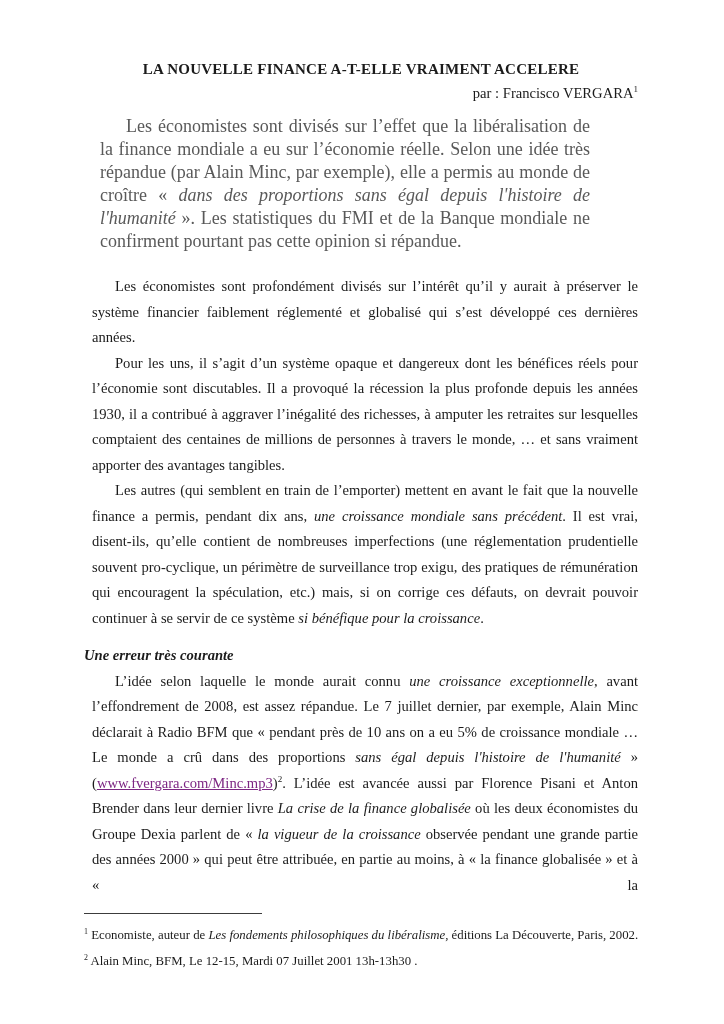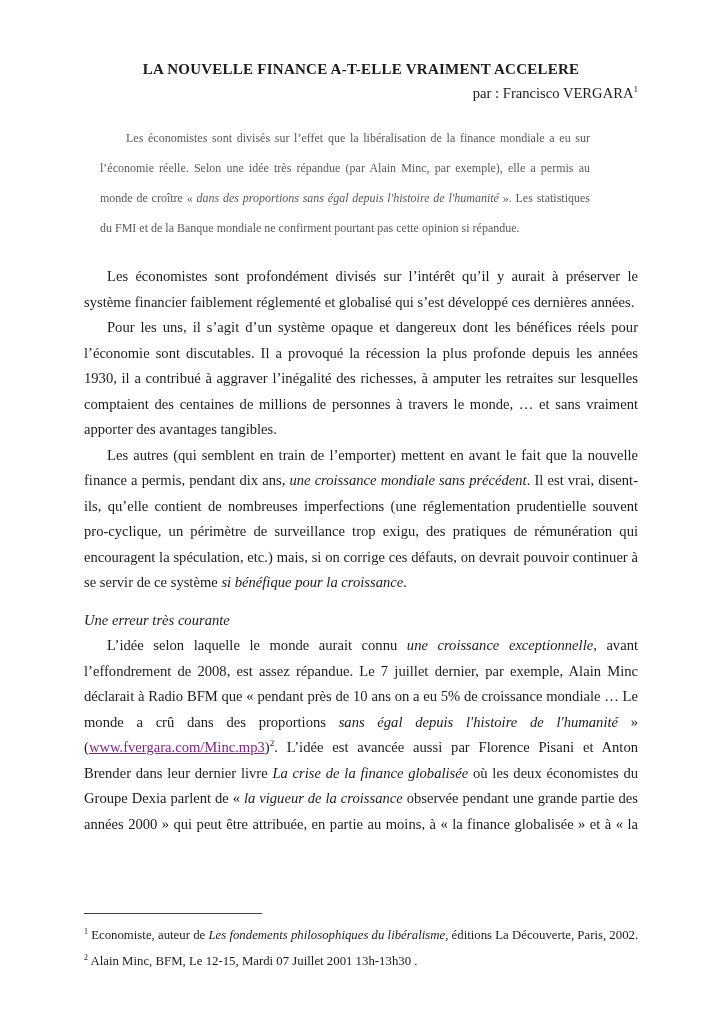--- a/index.html
+++ b/index.html
@@ -9,29 +9,29 @@
     position: relative; overflow: hidden;
     font-family: "Liberation Serif", "DejaVu Serif", serif;
     color: var(--body-text, #1b1b1b);
     -webkit-font-smoothing: antialiased;
   }
   .page { width: 724px; height: 1024px; padding: 56px 86px 0 84px; position: relative; }
   .title { font-size: 15px; font-weight: bold; text-align: center; line-height: 27px; letter-spacing: 0.25px; }
   .title-line { display: block; }
   .byline { text-align: right; font-size: 14.6px; line-height: 21px; }
   .abstract {
-    margin: 19px 48px 0 16px;
-    font-size: 12px; line-height: 30px;
+    margin: 11px 48px 0 16px;
+    font-size: 18px; line-height: 23px;
     color: var(--abstract-text, #595959);
     text-align: justify; text-indent: 26px;
   }
   .body-text { margin-top: 21px; font-size: 14.6px; line-height: 25.5px; text-align: justify; }
-  .body-text p { text-indent: 23px; }
+  .body-text p { text-indent: 23px; margin-left: 8px; }
   .body-text p.continues { text-align-last: justify; }
-  .section-heading { font-size: 14.6px; font-weight: normal; font-style: italic; line-height: 25.5px; margin-top: 12px; }
+  .section-heading { font-size: 14.6px; font-weight: bold; font-style: italic; line-height: 25.5px; margin-top: 12px; }
   .it { font-style: italic; }
   sup { font-size: 0.62em; vertical-align: super; line-height: 0; }
   a.doc-link { color: var(--link, #7d2683); text-decoration: underline; cursor: pointer; font-family: Liberation Serif, serif; }
   .footnote-area { position: absolute; left: 84px; right: 71px; top: 905px; }
   .fn-rule { width: 178px; border-top: 1.6px solid var(--rule, #3c3c3c); margin-top: 8px; margin-bottom: 8px; }
   .footnote { font-size: 12.8px; line-height: 26px; text-align: left; }
 </style>
 </head>
 <body>
 

